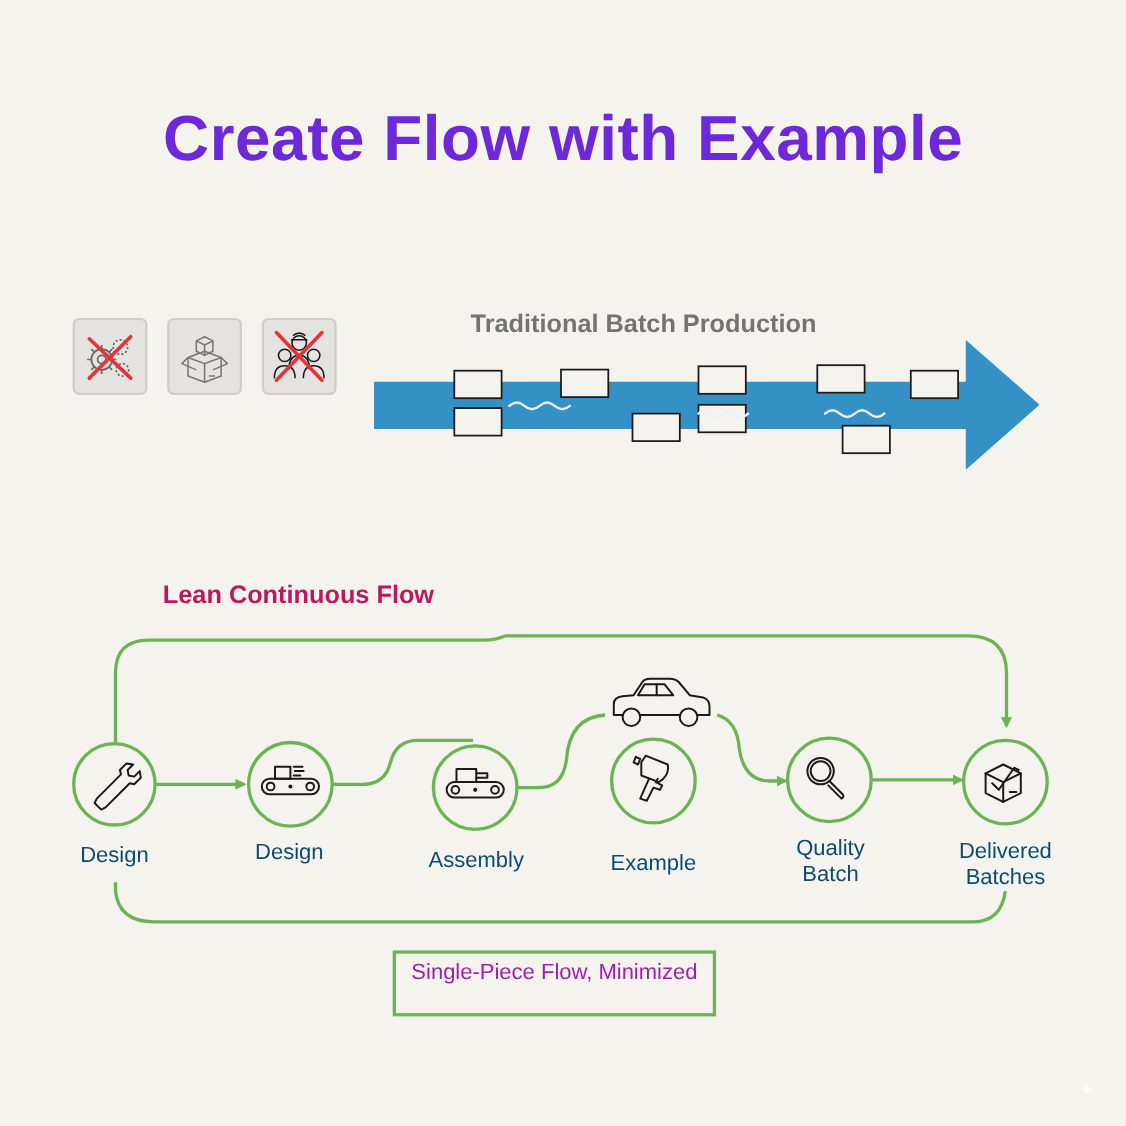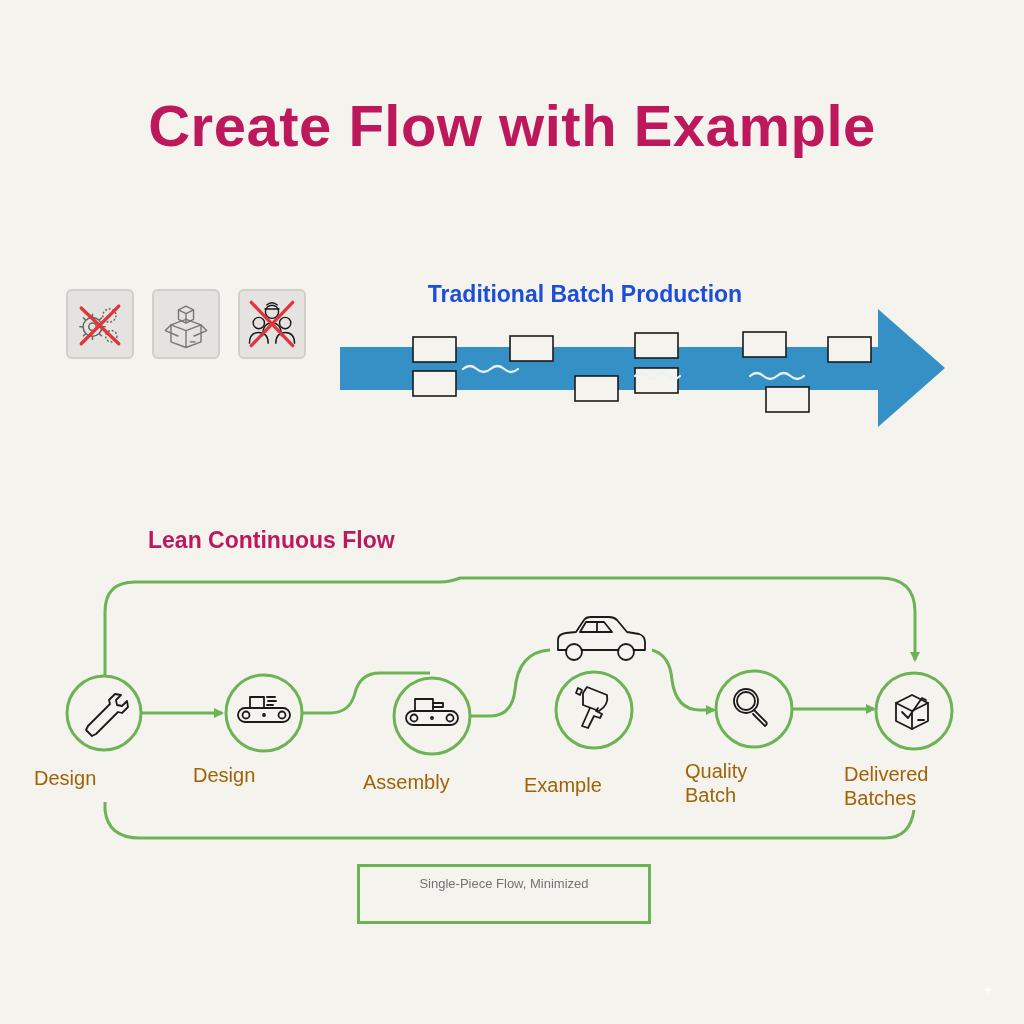--- a/index.html
+++ b/index.html
@@ -5,49 +5,49 @@
   html, body { margin:0; padding:0; }
   body {
     width:1024px; height:1024px; position:relative; overflow:hidden;
     background:#f4f3ee;
     font-family:"Liberation Sans", sans-serif;
     color:#111;
   }
   .abs { position:absolute; }
   #title {
     left:0; width:1024px; top:92px; text-align:center;
-    font-size:58px; font-weight:bold; letter-spacing:0.5px; color:#be185d;
+    font-size:58px; font-weight:bold; letter-spacing:0.5px; color:#6d28d9;
   }
   #batch-title {
     left:330px; width:510px; top:281px; text-align:center;
-    font-size:23px; font-weight:bold; color:#1d4ed8;
+    font-size:23px; font-weight:bold; color:#737373;
   }
   #lean-title {
     left:148px; top:527px; font-size:23px; font-weight:bold; color:#be185d;
   }
   .tile {
     width:68px; height:70px; top:289px;
     background:#e4e3e0; border:2px solid #cfcecb; border-radius:6px;
     box-sizing:border-box;
   }
   .tile svg { position:absolute; left:0; top:0; width:100%; height:100%; }
   #problems-caption {
     left:40px; width:300px; top:376px; text-align:center;
     font-size:18px; line-height:23px; color:#1a1a1a;
   }
   svg#diagram { position:absolute; left:0; top:0; width:1024px; height:1024px; }
   .step-label {
-    text-align:left; font-size:20px; line-height:24px; color:#a16207;
+    text-align:center; font-size:20px; line-height:24px; color:#0c4a6e;
     width:140px;
   }
   #summary-box {
     left:357px; top:864px; width:294px; height:60px; box-sizing:border-box;
     border:3px solid #6db356; background:#f4f3ee;
-    font-size:13px; line-height:24px; text-align:center; padding-top:5px;
-    color:#737373;
+    font-size:20px; line-height:24px; text-align:center; padding-top:5px;
+    color:#a21caf;
   }
   #sparkle {
     left:982px; top:982px; width:14px; height:14px; color:#fff; font-size:14px; opacity:0.8;
   }
 </style>
 </head>
 <body>
 
 <div id="title" class="abs">Create Flow with Example</div>
 

